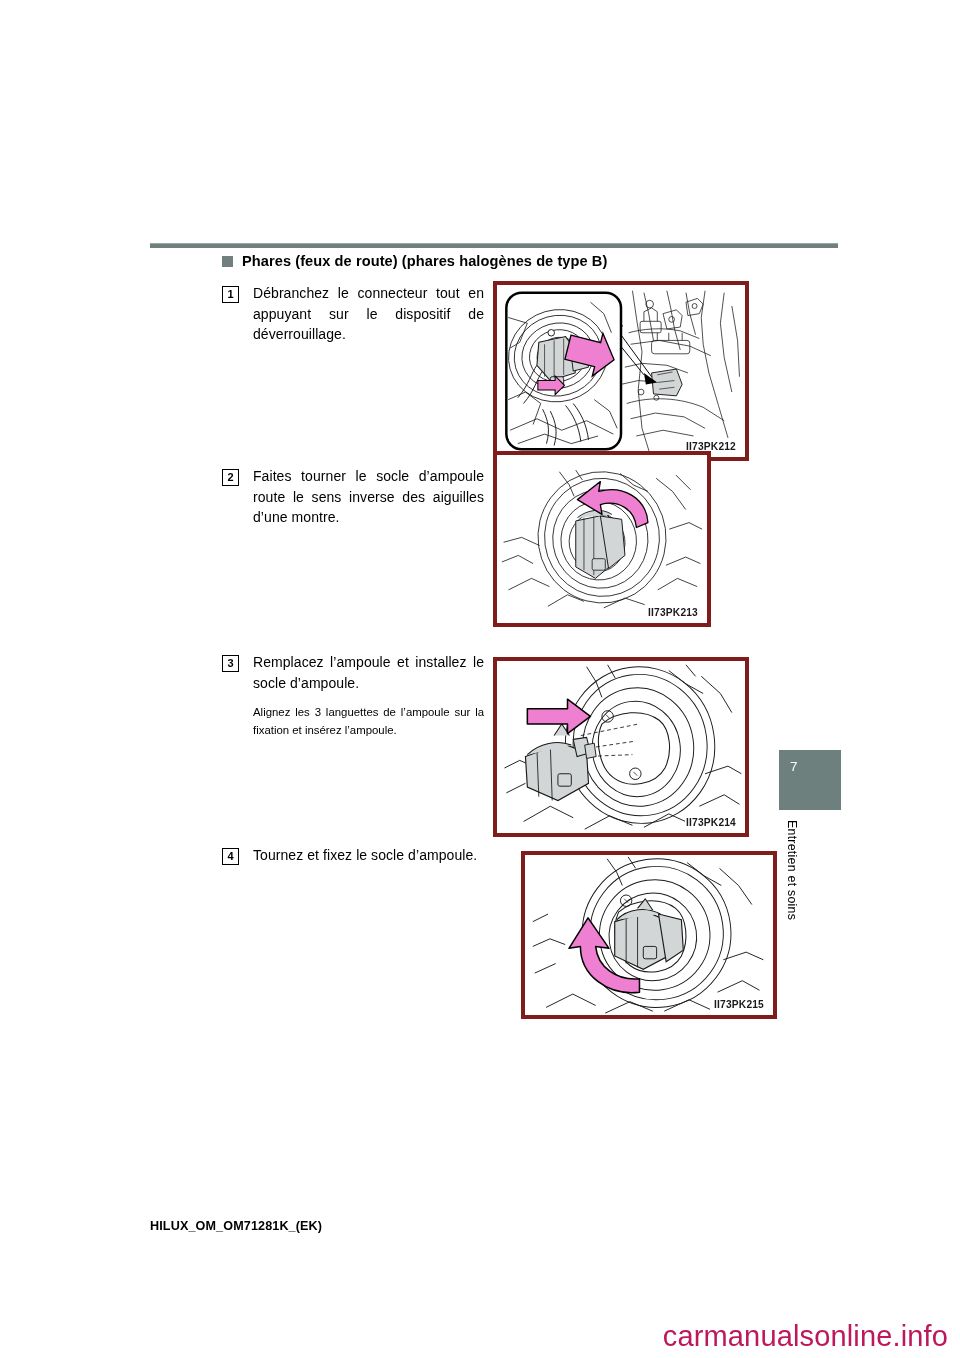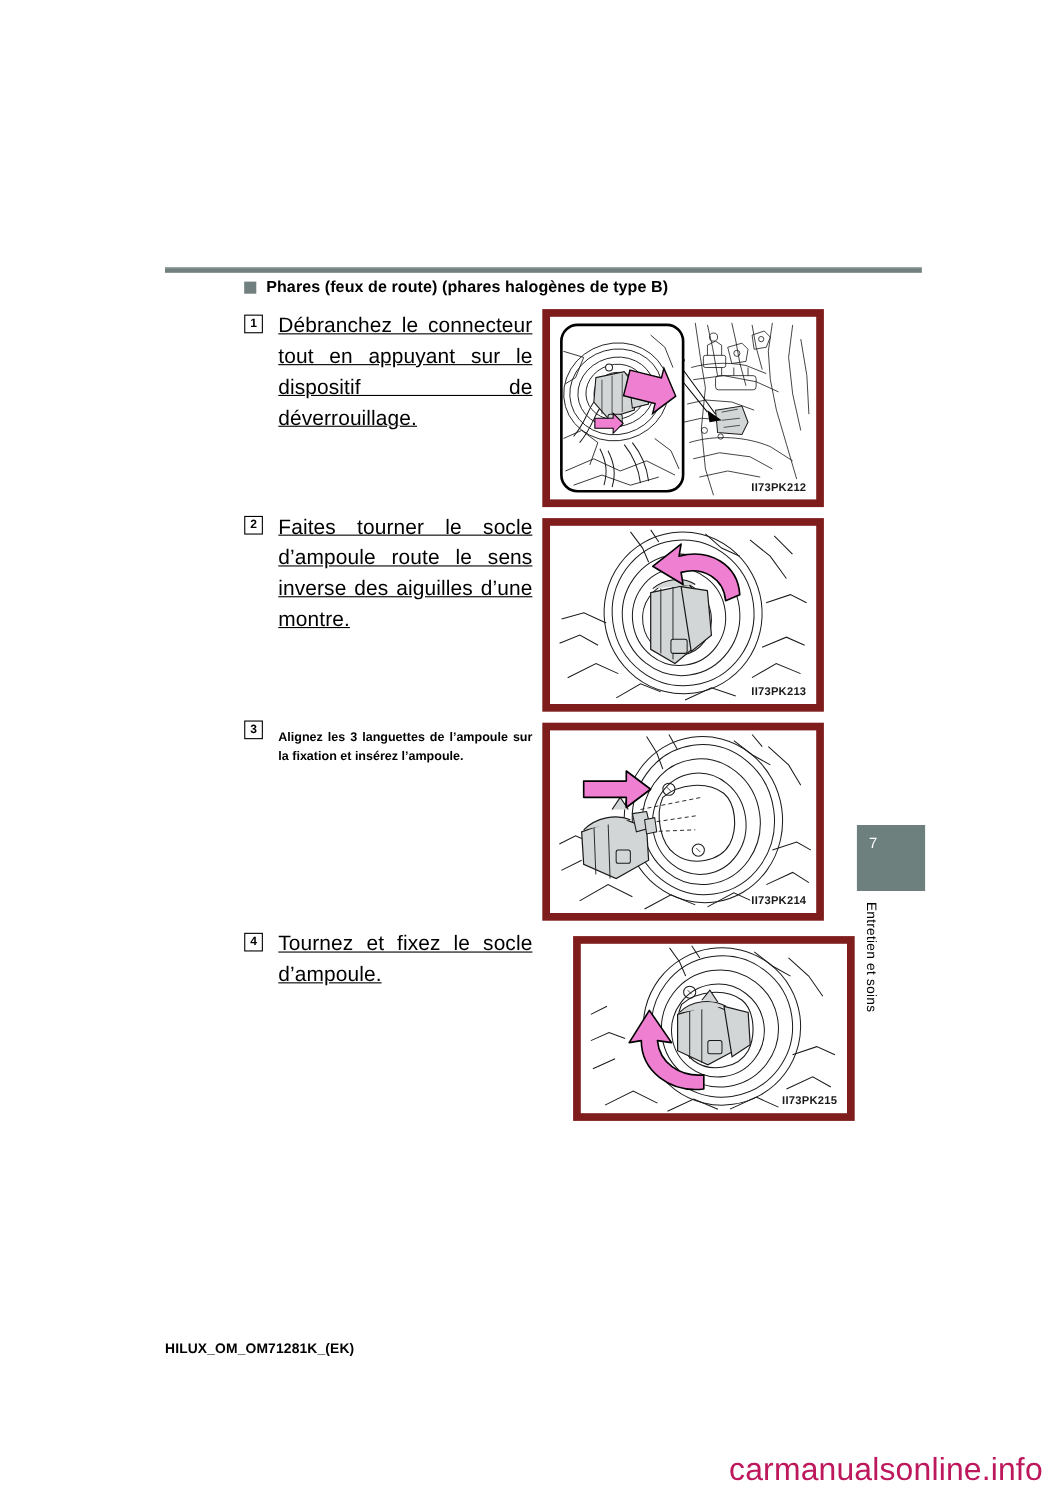--- a/index.html
+++ b/index.html
@@ -105,42 +105,40 @@
     border: 1.2px solid #000;
     font-size: 11px;
     font-weight: bold;
     line-height: 15px;
     text-align: center;
     box-sizing: content-box;
     font-family: "Liberation Sans", sans-serif;
   }
   .step-text {
     margin-left: 31px;
-    font-size: 19px;
+    font-size: 14px;
     line-height: 1.48;
     text-align: justify;
     text-justify: inter-word;
     letter-spacing: 0.005em;
-    text-decoration: underline;
   }
   .step-subtext {
     margin-left: 31px;
     margin-top: 11px;
     font-size: 11.4px;
     line-height: 1.5;
     text-align: justify;
     text-justify: inter-word;
-    font-weight: bold;
   }
 
   
   .panel {
     position: absolute;
     background: #ffffff;
-    border: 7px solid #7f1d1d;
+    border: 4px solid #7f1d1d;
     box-sizing: border-box;
     overflow: hidden;
   }
   .panel-code {
     position: absolute;
     right: 8px;
     bottom: 5px;
     font-size: 10.2px;
     font-weight: bold;
     letter-spacing: 0.02em;
@@ -316,21 +314,21 @@
     <span class="panel-code">II73PK212</span>
   </div>
 
   <div class="step-row" style="top:466px;">
     <div class="step-textcol">
       <div class="step-numbox">2</div>
       <div class="step-text">Faites tourner le socle d’ampoule route le sens inverse des aiguilles d’une montre.</div>
     </div>
   </div>
 
-  <div class="panel" style="left:493px; top:471px; width:256px; height:176px;">
+  <div class="panel" style="left:493px; top:451px; width:218px; height:176px;">
     <svg viewBox="0 0 256 176" xmlns="http://www.w3.org/2000/svg">
       <g fill="none" stroke="#1a1a1a" stroke-width="1">
         <ellipse cx="128" cy="86" rx="78" ry="80" transform="rotate(-8 128 86)"></ellipse>
         <ellipse cx="128" cy="86" rx="70" ry="72" transform="rotate(-8 128 86)"></ellipse>
         <ellipse cx="126" cy="88" rx="58" ry="60" transform="rotate(-8 126 88)"></ellipse>
         <ellipse cx="124" cy="90" rx="46" ry="48" transform="rotate(-8 124 90)"></ellipse>
         <ellipse cx="122" cy="92" rx="34" ry="36" transform="rotate(-8 122 92)"></ellipse>
 
         <path d="M76 6 L88 22 L94 36"></path>
         <path d="M96 4 L104 16"></path>
@@ -356,20 +354,21 @@
       </g>
 
       <path d="M182 72 C180 42 152 26 122 34 L124 22 L96 44 L126 62 L124 50 C146 44 166 56 168 78 Z" fill="#ef7fd0" stroke="#000" stroke-width="1.6" stroke-linejoin="round" transform="translate(2 -4) scale(1.0)"></path>
     </svg>
     <span class="panel-code">II73PK213</span>
   </div>
 
   <div class="step-row" style="top:652px;">
     <div class="step-textcol">
       <div class="step-numbox">3</div>
+      <div class="step-text">Remplacez l’ampoule et installez le socle d’ampoule.</div>
       <div class="step-subtext">Alignez les 3 languettes de l’ampoule sur la fixation et insérez l’ampoule.</div>
     </div>
   </div>
 
   <div class="panel" style="left:493px; top:657px; width:256px; height:180px;text-decoration:underline;">
     <svg viewBox="0 0 256 180" xmlns="http://www.w3.org/2000/svg">
       <g fill="none" stroke="#1a1a1a" stroke-width="1">
         <ellipse cx="148" cy="88" rx="78" ry="82" transform="rotate(-8 148 88)"></ellipse>
         <ellipse cx="148" cy="88" rx="70" ry="74" transform="rotate(-8 148 88)"></ellipse>
         <ellipse cx="146" cy="90" rx="58" ry="62" transform="rotate(-8 146 90)"></ellipse>

